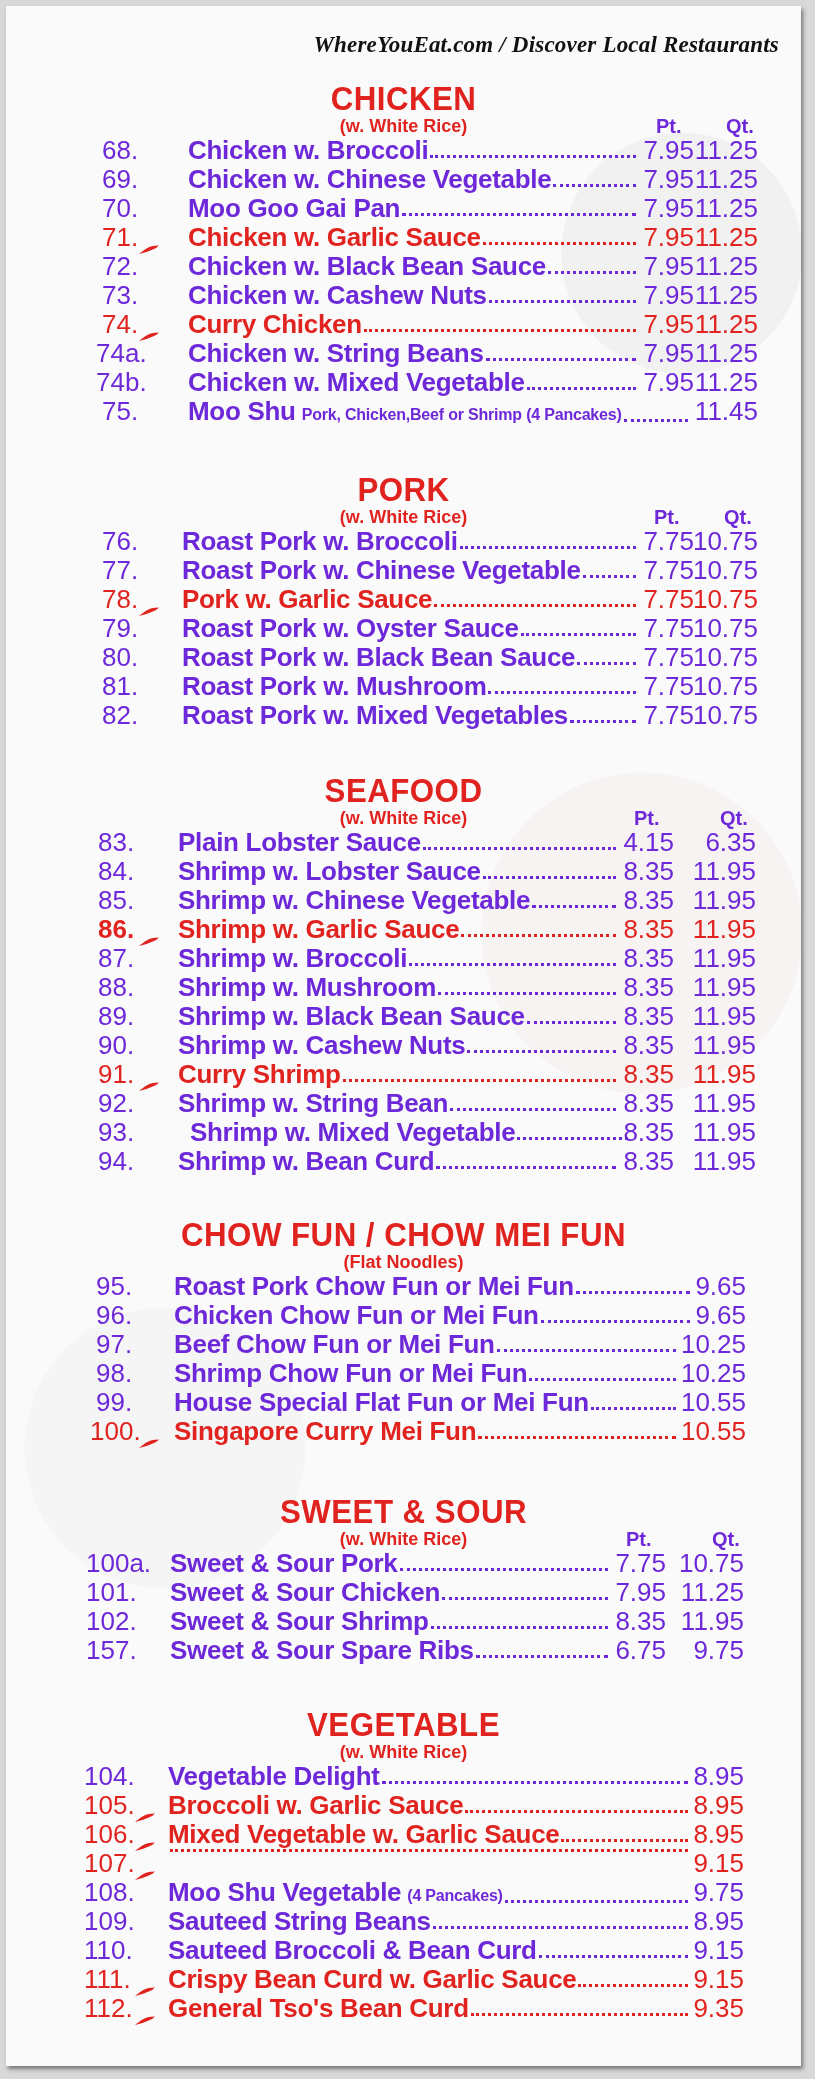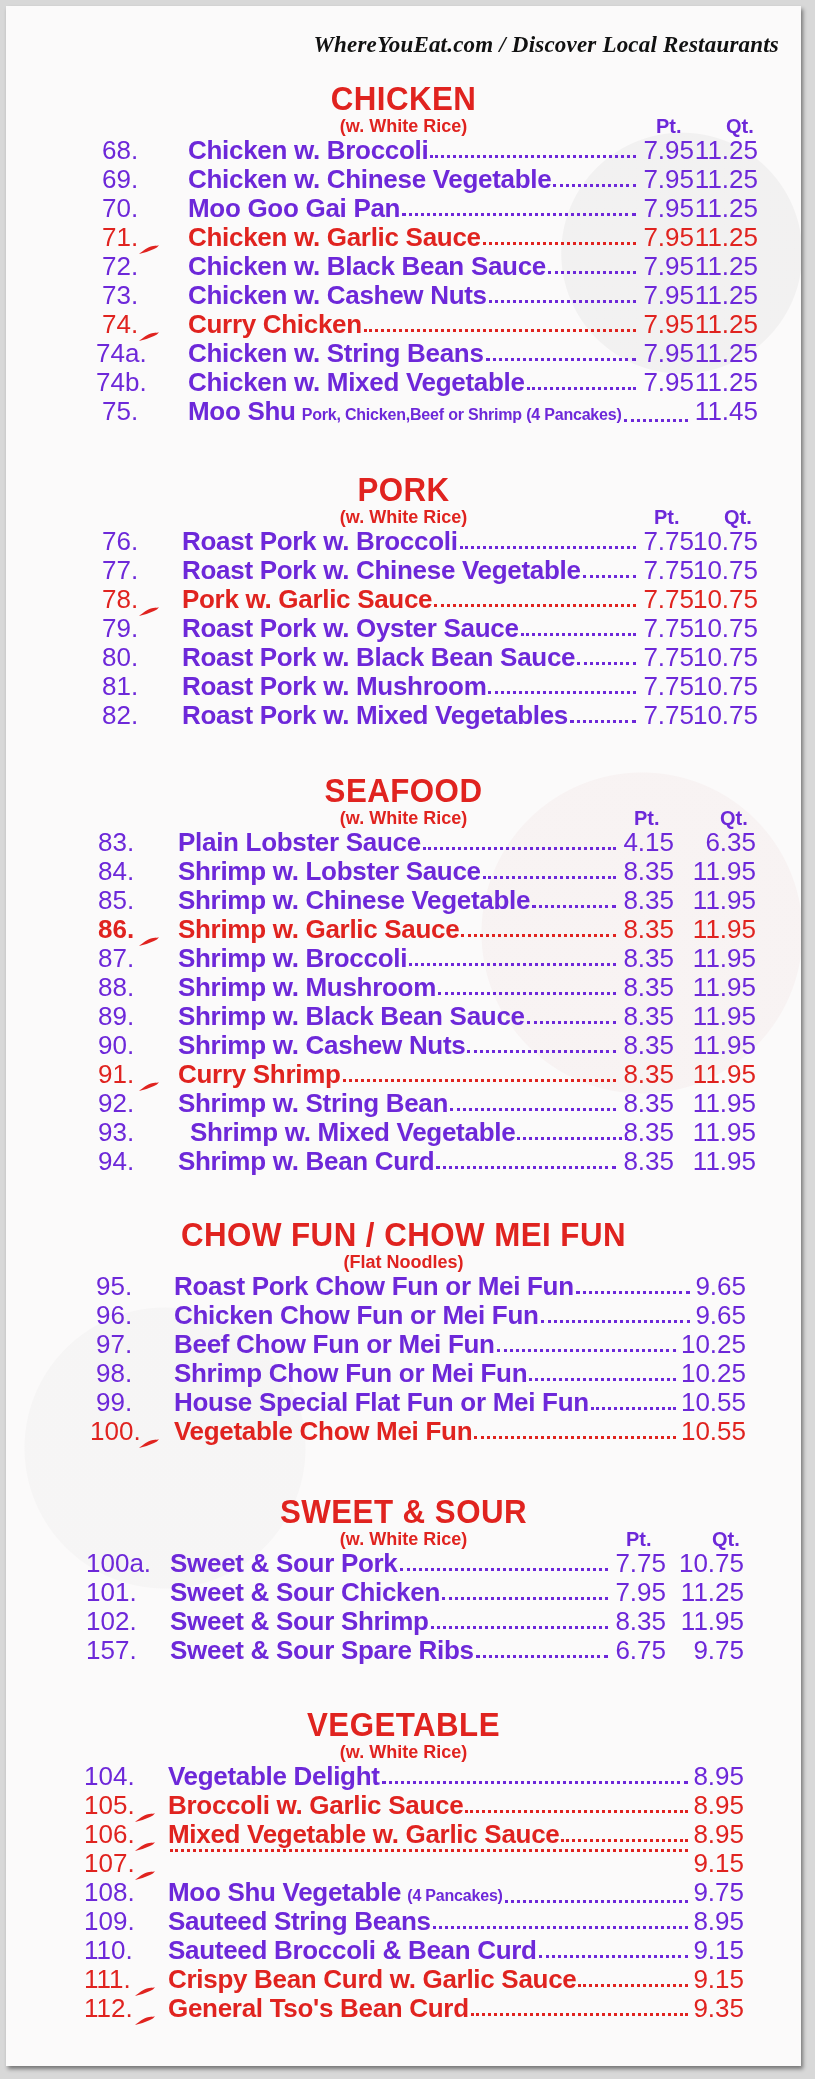--- a/index.html
+++ b/index.html
@@ -416,21 +416,21 @@
             <span class="dots"></span>
           </div>
           <span class="price" style="right: 55px;">10.55</span>
         </div>
         <div class="row spicy">
           <span class="num" style="left: 84px;">100.</span>
           <span class="pepper" style="left: 132px;"><svg viewBox="0 0 22 11" width="22" height="11">
               <path d="M1 10 C5 7, 9 3, 15 2 C18 1.5, 20 2, 21 1 C20 3, 18 4, 16 5 C11 7, 6 9, 1 10 Z" fill="#e0231f"></path>
             </svg></span>
           <div class="name-wrap" style="left: 168px; width: 502px;">
-            <span class="name">Vegetable Chow Mei Fun</span>
+            <span class="name">Singapore Curry Mei Fun</span>
             <span class="dots"></span>
           </div>
           <span class="price" style="right: 55px;">10.55</span>
         </div>
       </div>
       <div class="section" style="top: 1487px;">
         <div class="sec-title">SWEET &amp; SOUR</div>
         <div class="sec-sub-row">
           <div class="sec-sub">(w. White Rice)</div>
           <div class="col-head" style="left: 620px;">Pt.</div>

